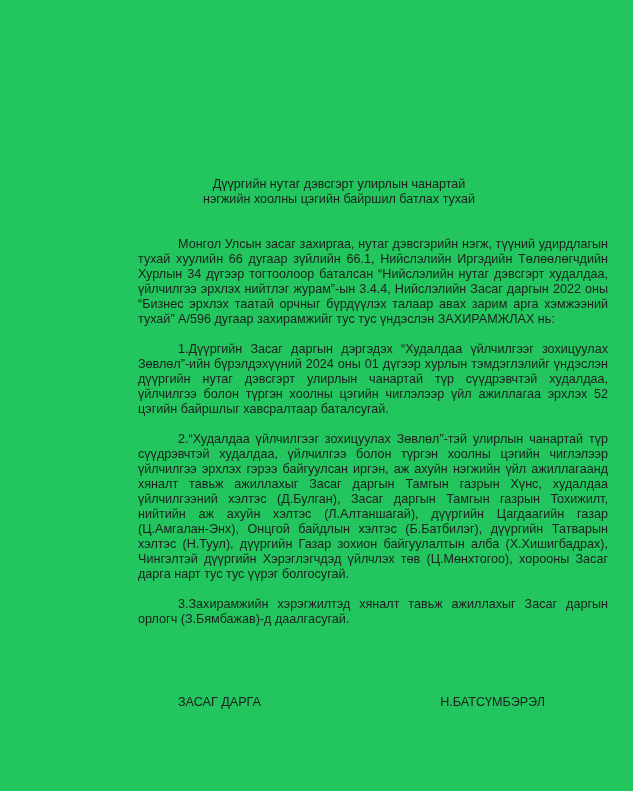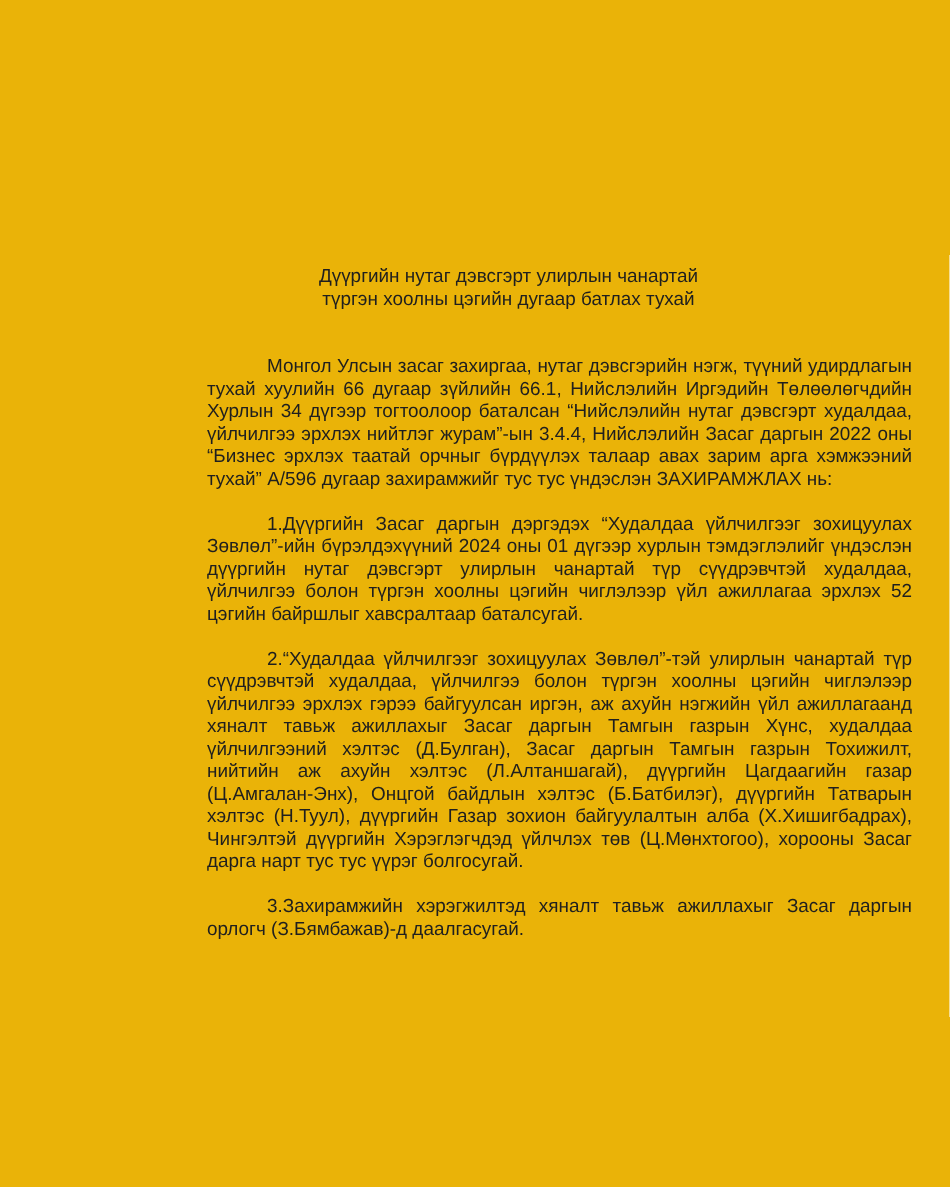--- a/index.html
+++ b/index.html
@@ -1,21 +1,21 @@
 <!DOCTYPE html>
 <html><head>
 <meta charset="utf-8">
 <style>
   * { margin: 0; padding: 0; box-sizing: border-box; }
   html, body { background: #ffffff; }
   .page {
     position: relative;
     width: 633px;
     height: 791px;
-    background: #eab308;
+    background: #22c55e;
     color: #1f1f1f;
     font-family: "Liberation Sans", "DejaVu Sans", sans-serif;
     font-size: 12.6px;
     line-height: 15px;
     padding: 177px 25px 0 90px;
     overflow: hidden;
   }
   .title {
     text-align: center;
     position: relative;
@@ -38,25 +38,29 @@
     padding-right: 63px;
   }
 </style>
 </head>
 <body>
 
 <div class="page">
 
   <div class="title">
     <div class="title-line">Дүүргийн нутаг дэвсгэрт улирлын чанартай</div>
-    <div class="title-line">түргэн хоолны цэгийн дугаар батлах тухай</div>
+    <div class="title-line">нэгжийн хоолны цэгийн байршил батлах тухай</div>
   </div>
 
   <p class="para">Монгол Улсын засаг захиргаа, нутаг дэвсгэрийн нэгж, түүний удирдлагын тухай хуулийн 66 дугаар зүйлийн 66.1, Нийслэлийн Иргэдийн Төлөөлөгчдийн Хурлын 34 дүгээр тогтоолоор баталсан “Нийслэлийн нутаг дэвсгэрт худалдаа, үйлчилгээ эрхлэх нийтлэг журам”-ын 3.4.4, Нийслэлийн Засаг даргын 2022 оны “Бизнес эрхлэх таатай орчныг бүрдүүлэх талаар авах зарим арга хэмжээний тухай” А/596 дугаар захирамжийг тус тус үндэслэн ЗАХИРАМЖЛАХ нь:</p>
 
   <p class="para">1.Дүүргийн Засаг даргын дэргэдэх “Худалдаа үйлчилгээг зохицуулах Зөвлөл”-ийн бүрэлдэхүүний 2024 оны 01 дүгээр хурлын тэмдэглэлийг үндэслэн дүүргийн нутаг дэвсгэрт улирлын чанартай түр сүүдрэвчтэй худалдаа, үйлчилгээ болон түргэн хоолны цэгийн чиглэлээр үйл ажиллагаа эрхлэх 52 цэгийн байршлыг хавсралтаар баталсугай.</p>
 
   <p class="para">2.“Худалдаа үйлчилгээг зохицуулах Зөвлөл”-тэй улирлын чанартай түр сүүдрэвчтэй худалдаа, үйлчилгээ болон түргэн хоолны цэгийн чиглэлээр үйлчилгээ эрхлэх гэрээ байгуулсан иргэн, аж ахуйн нэгжийн үйл ажиллагаанд хяналт тавьж ажиллахыг Засаг даргын Тамгын газрын Хүнс, худалдаа үйлчилгээний хэлтэс (Д.Булган), Засаг даргын Тамгын газрын Тохижилт, нийтийн аж ахуйн хэлтэс (Л.Алтаншагай), дүүргийн Цагдаагийн газар (Ц.Амгалан-Энх), Онцгой байдлын хэлтэс (Б.Батбилэг), дүүргийн Татварын хэлтэс (Н.Туул), дүүргийн Газар зохион байгуулалтын алба (Х.Хишигбадрах), Чингэлтэй дүүргийн Хэрэглэгчдэд үйлчлэх төв (Ц.Мөнхтогоо), хорооны Засаг дарга нарт тус тус үүрэг болгосугай.</p>
 
   <p class="para">3.Захирамжийн хэрэгжилтэд хяналт тавьж ажиллахыг Засаг даргын орлогч (З.Бямбажав)-д даалгасугай.</p>
 
+  <div class="signature-row">
+    <span>ЗАСАГ ДАРГА</span>
+    <span>Н.БАТСҮМБЭРЭЛ</span>
+  </div>
 
 </div>
 
 </body></html>

